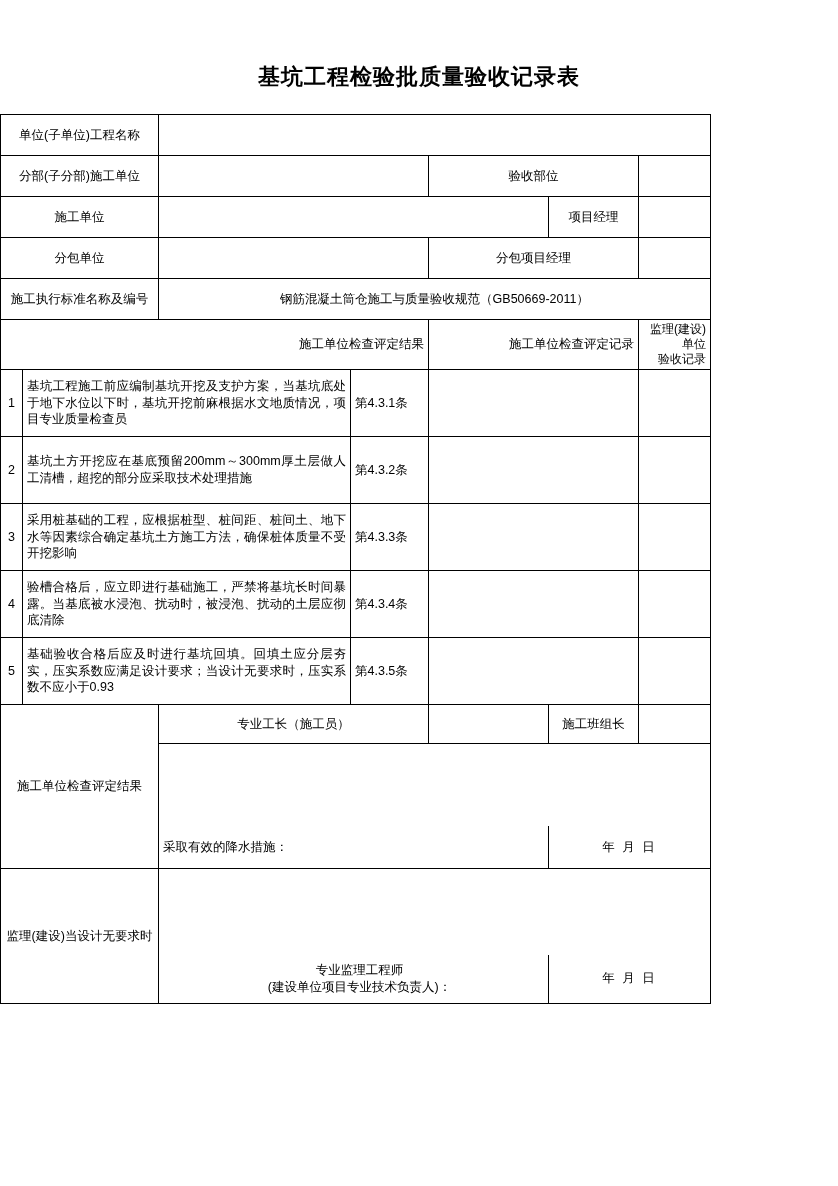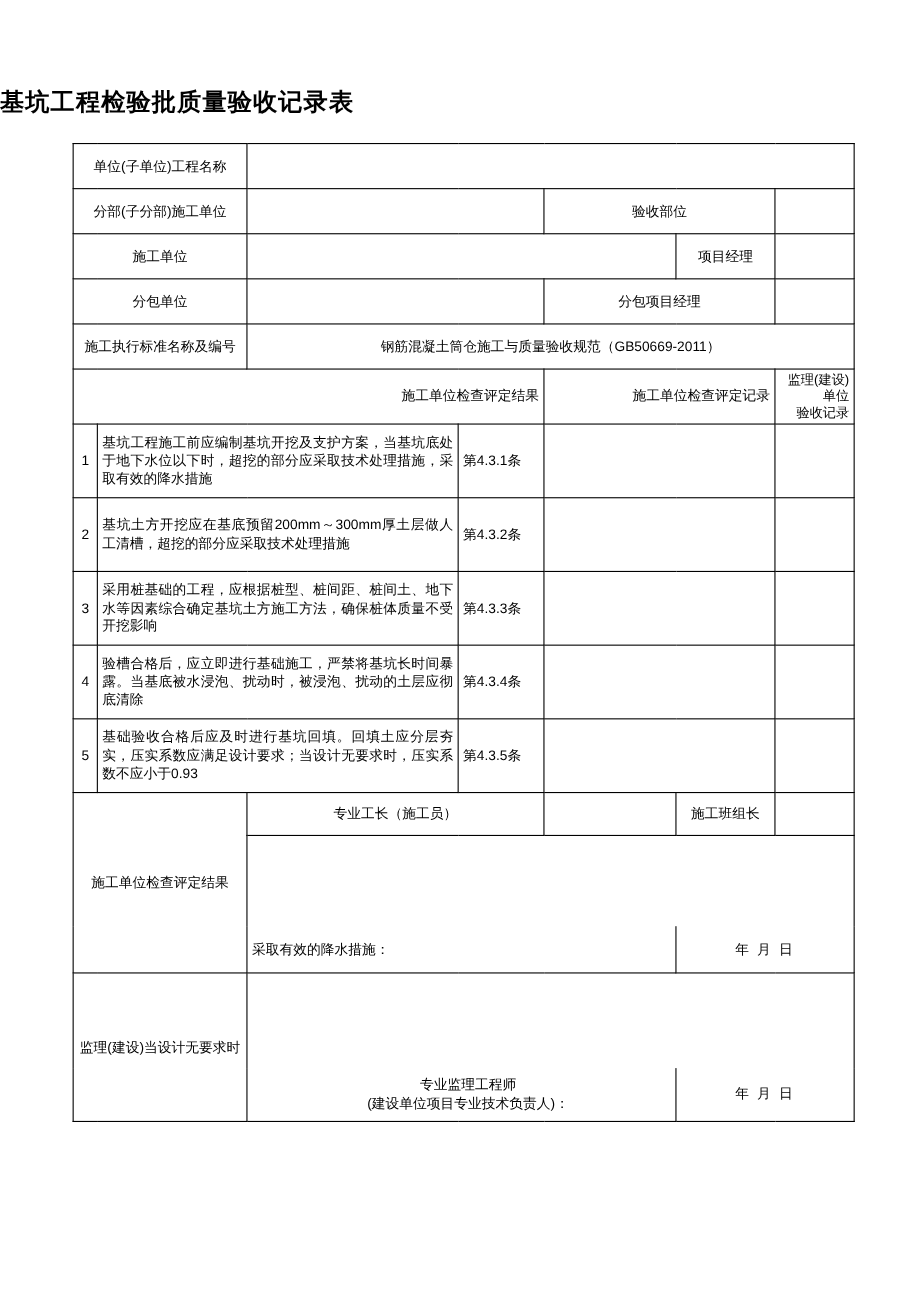--- a/index.html
+++ b/index.html
@@ -15,33 +15,32 @@
     -webkit-font-smoothing: none;
   }
   .page {
     position: relative;
     width: 838px;
     height: 1186px;
     box-sizing: border-box;
     padding: 0;
   }
   .doc-title {
-    text-align: left;
+    text-align: center;
     font-size: 22px;
     font-weight: bold;
     letter-spacing: 1px;
     margin: 0;
-    padding-top: 78px;
+    padding-top: 62px;
     padding-bottom: 22px;
     font-family: "Liberation Sans", sans-serif;
   }
   table.form {
     border-collapse: collapse;
     width: 710px;
-    margin-left: 66px;
     table-layout: fixed;
   }
   table.form td {
     border: 1px solid #000000;
     font-size: 12.5px;
     padding: 2px 4px;
     vertical-align: middle;
     line-height: 1.35;
     word-break: break-all;
   }
@@ -160,21 +159,21 @@
       <td colspan="4">施工单位检查评定结果</td>
       <td colspan="2">施工单位检查评定记录</td>
       <td class="two-line">
         <div>监理(建设)单位</div>
         <div>验收记录</div>
       </td>
     </tr>
 
     <tr class="row-item">
       <td class="item-no">1</td>
-      <td colspan="2" class="item-text">基坑工程施工前应编制基坑开挖及支护方案，当基坑底处于地下水位以下时，超挖的部分应采取技术处理措施，采取有效的降水措施</td>
+      <td colspan="2" class="item-text">基坑工程施工前应编制基坑开挖及支护方案，当基坑底处于地下水位以下时，基坑开挖前麻根据水文地质情况，项目专业质量检查员</td>
       <td class="clause">第4.3.1条</td>
       <td colspan="2" class="l"></td>
       <td class="l"></td>
     </tr>
 
     <tr class="row-item">
       <td class="item-no">2</td>
       <td colspan="2" class="item-text">基坑土方开挖应在基底预留200mm～300mm厚土层做人工清槽，超挖的部分应采取技术处理措施</td>
       <td class="clause">第4.3.2条</td>
       <td colspan="2" class="l"></td>

